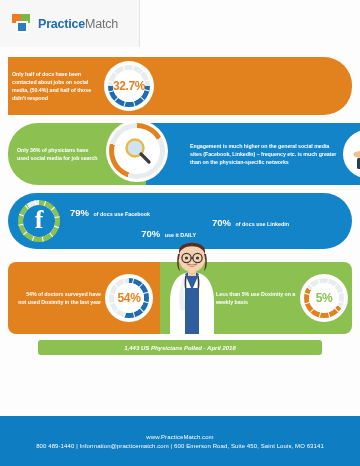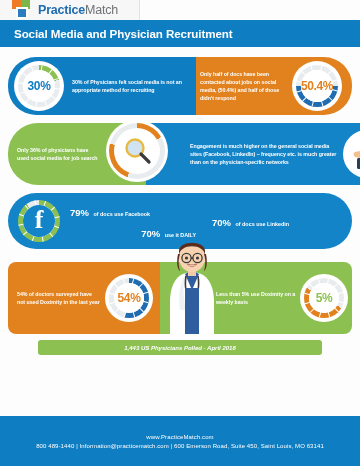--- a/index.html
+++ b/index.html
@@ -5,21 +5,21 @@
   * { box-sizing: border-box; margin: 0; padding: 0; }
   html, body {
     width: 360px; height: 466px;
     background: #ffffff;
     font-family: "Liberation Sans", sans-serif;
     overflow: hidden;
   }
   .page { position: relative; width: 360px; height: 466px; background:#fdfdfd; }
 
   
-  .header { display:flex; height:47px; width:100%;flex-direction:column; }
+  .header { display:flex; height:47px; width:100%; }
   .header-logo {
     width:140px; background:#f7f7f7; display:flex; align-items:center;
     padding-left:12px; gap:6px; border-right:1px solid #e3e3e3;
   }
   .logo-mark { position:relative; width:20px; height:20px; flex:none; }
   .logo-mark i { position:absolute; display:block; }
   .sq-orange { width:9px; height:9px; background:#ef7c22; left:0; top:0; }
   .sq-green  { width:9px; height:9px; background:#7ab648; left:9px; top:0; }
   .sq-blue   { width:12px; height:12px; background:#2b7dbf; left:4px; top:7px; border:2px solid #fff; }
   .logo-text { font-size:12.5px; letter-spacing:-0.2px; white-space:nowrap; }
@@ -79,21 +79,21 @@
         display:flex; align-items:center; }
   .social {
     width:50px; height:50px; border-radius:50%; background:#1384c8;
     position:relative; flex:none; display:flex; align-items:center; justify-content:center;
   }
   .social .glyph { color:#fff; z-index:4; font-weight:bold; }
 
   
   .r4 { display:flex; height:72px; margin-top:13px; }
   .r4-left { flex:0 0 152px; background:#e2821f; border-radius:8px 0 0 8px;
-             display:flex; align-items:center; padding-left:9px; gap:4px; }
+             display:flex; align-items:center; padding-left:9px; gap:4px;text-align:right; }
   .r4-right { flex:1; background:#8cc152; border-radius:0 8px 8px 0;
               display:flex; align-items:center; padding-left:12px; gap:4px; }
   .d50 { width:48px; height:48px; }
   .d50 .val { font-size:12px; }
 
   
   .doctor { position:absolute; left:148px; bottom:0; width:72px; height:96px; z-index:6; }
 
   
   .pollbar {
@@ -116,64 +116,42 @@
 
   <div class="header">
     <div class="header-logo">
       <span class="logo-mark">
         <i class="sq-orange"></i>
           <i class="sq-green"></i>
           <i class="sq-blue"></i>
       </span>
       <span class="logo-text"><span class="b">Practice</span><span class="g">Match</span></span>
     </div>
-    <div class="header-title">Social Media and Physician Recruitment</div>
   </div>
 
   <div class="row r1">
-    <div class="r1-left">
-      <div class="donut d52">
-        <div class="ring" style="background:conic-gradient(#8cc152 0deg 72deg,#e8ecef 72deg 360deg)"></div>
-        <div class="ticks">
-          <i style="transform:rotate(10deg)"></i>
-            <i style="transform:rotate(40deg)"></i>
-          <i style="transform:rotate(70deg)"></i>
-            <i style="transform:rotate(100deg)"></i>
-          <i style="transform:rotate(130deg)"></i>
-            <i style="transform:rotate(160deg)"></i>
-          <i style="transform:rotate(190deg)"></i>
-            <i style="transform:rotate(220deg)"></i>
-          <i style="transform:rotate(250deg)"></i>
-            <i style="transform:rotate(280deg)"></i>
-          <i style="transform:rotate(310deg)"></i>
-            <i style="transform:rotate(340deg)"></i>
-        </div>
-        <span class="val" style="color:#0f7dc2">30%</span>
-      </div>
-      <div class="txt" style="color:#fff;width:120px">30% of Physicians felt social media is not an appropriate method for recruiting</div>
-    </div>
     <div class="r1-right">
       <div class="txt" style="color:#fff;width:92px;padding-left:4px">Only half of docs have been contacted about jobs on social media, (50.4%) and half of those didn't respond</div>
       <div class="donut d52">
         <div class="ring" style="background:conic-gradient(#e8ecef 0deg 90deg,#1f6cb0 90deg 270deg,#e8ecef 270deg 360deg)"></div>
         <div class="ticks">
           <i style="transform:rotate(15deg)"></i>
             <i style="transform:rotate(45deg)"></i>
           <i style="transform:rotate(75deg)"></i>
             <i style="transform:rotate(105deg)"></i>
           <i style="transform:rotate(135deg)"></i>
             <i style="transform:rotate(165deg)"></i>
           <i style="transform:rotate(195deg)"></i>
             <i style="transform:rotate(225deg)"></i>
           <i style="transform:rotate(255deg)"></i>
             <i style="transform:rotate(285deg)"></i>
           <i style="transform:rotate(315deg)"></i>
             <i style="transform:rotate(345deg)"></i>
         </div>
-        <span class="val" style="color:#e2821f">50.4%</span>
+        <span class="val" style="color:#e2821f">32.7%</span>
       </div>
     </div>
   </div>
 
   <div class="row r2">
     <div class="r2-left">
       <div class="txt" style="color:#fff;width:82px">Only 36% of physicians have used social media for job search</div>
     </div>
     <div class="glass-wrap">
       <div class="ring" style="inset:3px;background:conic-gradient(#e2821f 0deg 60deg,#e8ecef 60deg 200deg,#e2821f 200deg 285deg,#e8ecef 285deg 360deg)"></div>

